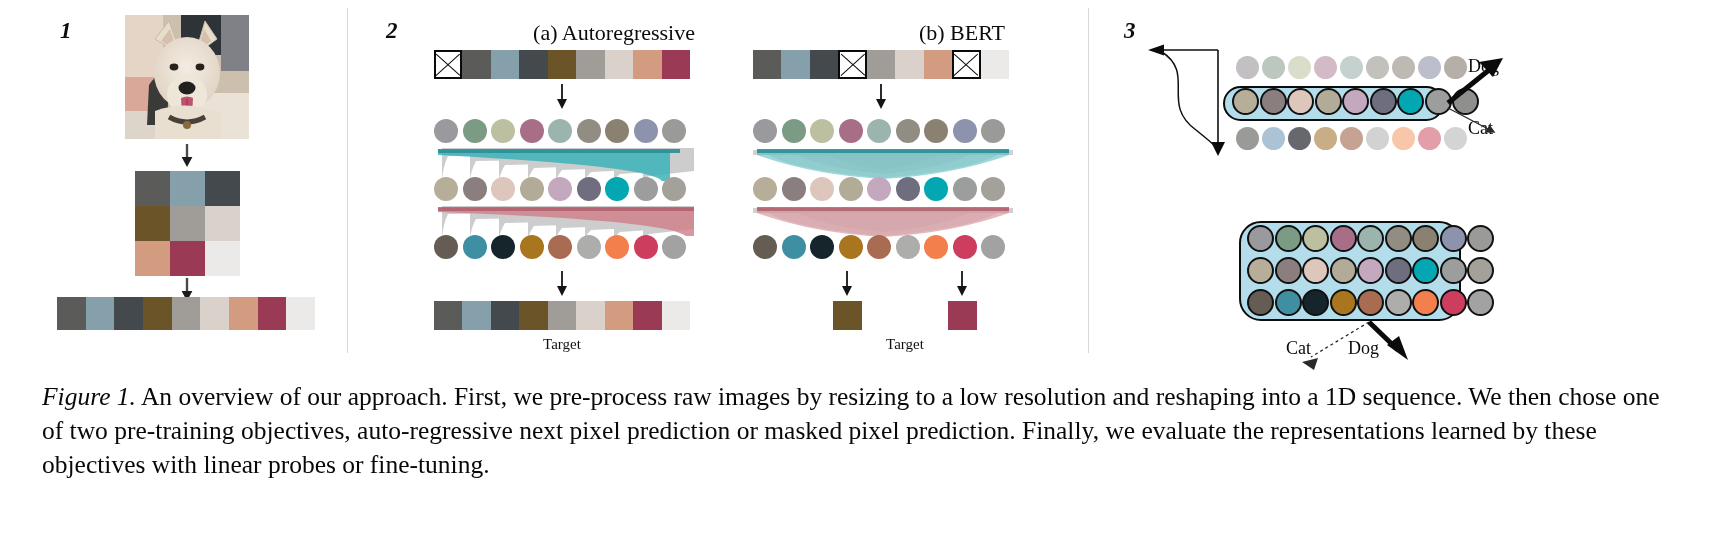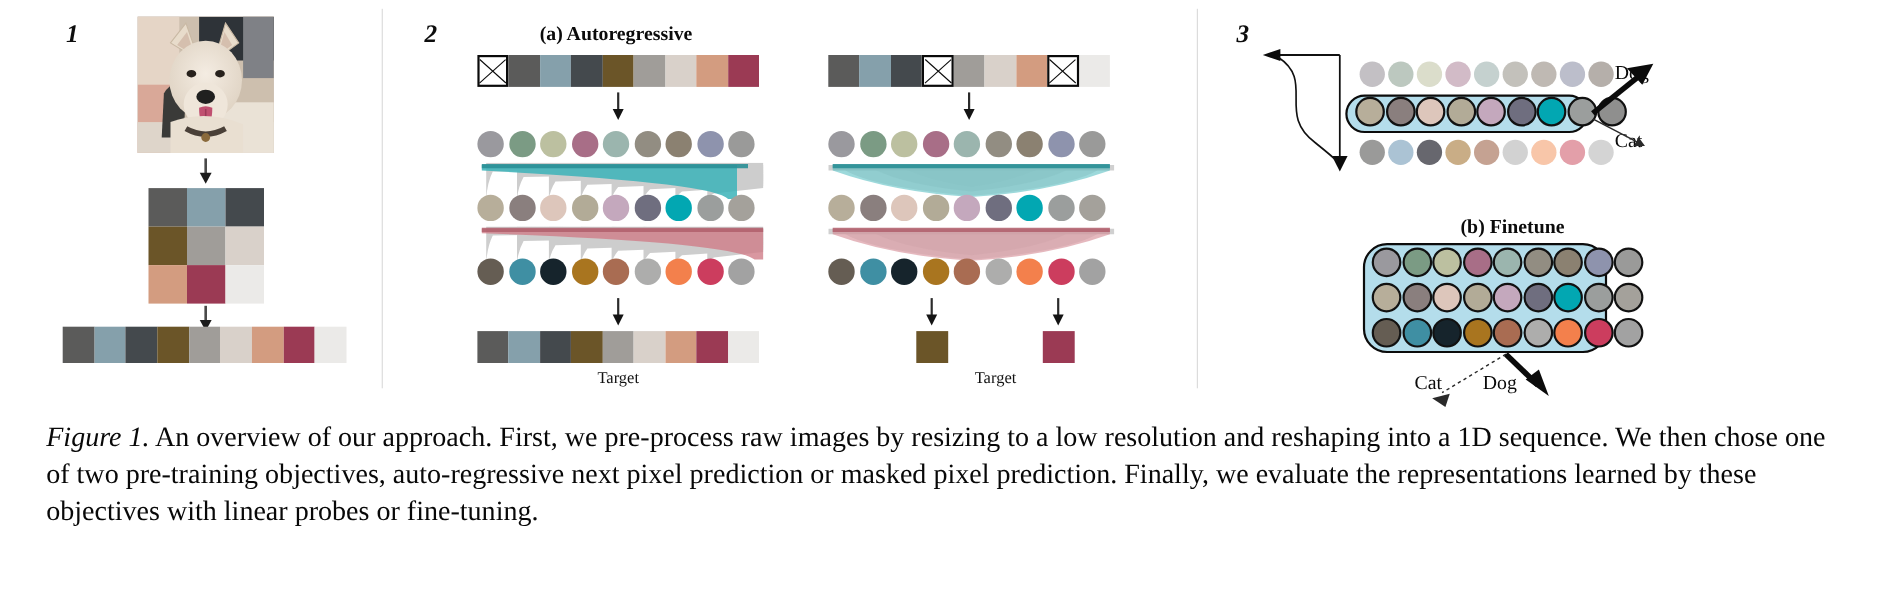--- a/index.html
+++ b/index.html
@@ -35,25 +35,25 @@
     font-weight: 700;
     font-size: 23px;
     color: #0d0d0d;
     letter-spacing: 0.5px;
   }
 
   
   .panel-title {
     position: absolute;
     font-family: "Liberation Serif", serif;
-    font-weight: 700;
-    font-size: 18px;
+    font-weight: 400;
+    font-size: 22px;
     color: #0b0b0b;
     white-space: nowrap;
-    text-align: center;
+    text-align: right;
   }
 
   .small-label {
     position: absolute;
     font-family: "Liberation Serif", serif;
     font-size: 15px;
     color: #121212;
     white-space: nowrap;
     text-align: center;
   }
@@ -370,20 +370,21 @@
       <div style="width: 28.4444px; background: rgb(107, 85, 40);"></div>
       <div style="width: 28.4444px; background: rgb(160, 157, 153);"></div>
       <div style="width: 28.4444px; background: rgb(217, 209, 202);"></div>
       <div style="width: 28.4444px; background: rgb(211, 156, 128);"></div>
       <div style="width: 28.4444px; background: rgb(155, 58, 84);"></div>
       <div style="width: 28.4444px; background: rgb(235, 234, 232);"></div>
     </div>
 
   <div class="small-label" style="left:434px; top:336px; width:256px;">Target</div>
 
+  <div class="panel-title" style="left:775px; top:20px; width:230px;">(b) BERT</div>
 
   <div class="strip" id="bert-input" style="left:753px; top:50px; width:256px; height:29px;">
       <div style="width: 28.4444px; background: rgb(91, 91, 90);"></div>
       <div style="width: 28.4444px; background: rgb(133, 160, 171);"></div>
       <div style="width: 28.4444px; background: rgb(68, 73, 77);"></div>
       <div class="mask-cell" style="width: 28.4444px;"></div>
       <div style="width: 28.4444px; background: rgb(160, 157, 153);"></div>
       <div style="width: 28.4444px; background: rgb(217, 209, 202);"></div>
       <div style="width: 28.4444px; background: rgb(211, 156, 128);"></div>
       <div class="mask-cell" style="width: 28.4444px;"></div>
@@ -515,21 +516,20 @@
       <div class="node" style="width: 23px; height: 23px; background: rgb(197, 162, 146);"></div>
       <div class="node" style="width: 23px; height: 23px; background: rgb(210, 210, 210);"></div>
       <div class="node" style="width: 23px; height: 23px; background: rgb(248, 198, 169);"></div>
       <div class="node" style="width: 23px; height: 23px; background: rgb(227, 159, 169);"></div>
       <div class="node" style="width: 23px; height: 23px; background: rgb(212, 212, 212);"></div>
     </div>
 
   <div class="class-label" style="left:1468px; top:56px;">Dog</div>
   <div class="class-label" style="left:1468px; top:118px;">Cat</div>
 
-  <div class="panel-title" style="left:1275px; top:196px; width:200px;">(b) Finetune</div>
 
   <div class="blue-box" style="left:1239px; top:221px; width:222px; height:100px;"></div>
 
   <div class="circle-row outlined" id="ft-row-0" style="left: 1247px; top: 225px; gap: 0.5px;">
       <div class="node" style="width: 27px; height: 27px; background: rgb(154, 153, 158);"></div>
       <div class="node" style="width: 27px; height: 27px; background: rgb(123, 155, 132);"></div>
       <div class="node" style="width: 27px; height: 27px; background: rgb(188, 192, 160);"></div>
       <div class="node" style="width: 27px; height: 27px; background: rgb(168, 110, 135);"></div>
       <div class="node" style="width: 27px; height: 27px; background: rgb(155, 181, 174);"></div>
       <div class="node" style="width: 27px; height: 27px; background: rgb(146, 141, 130);"></div>

